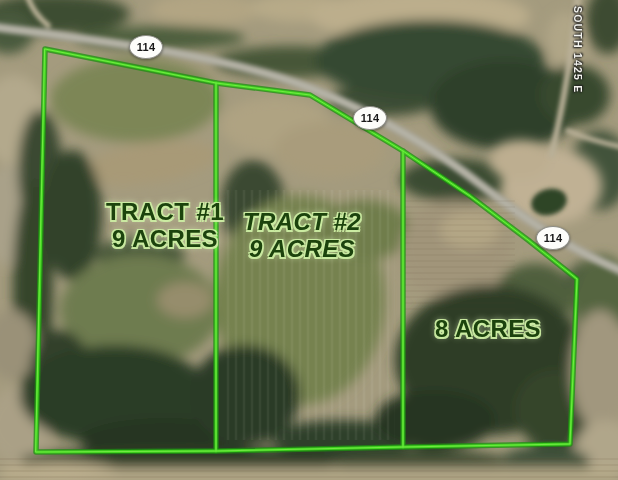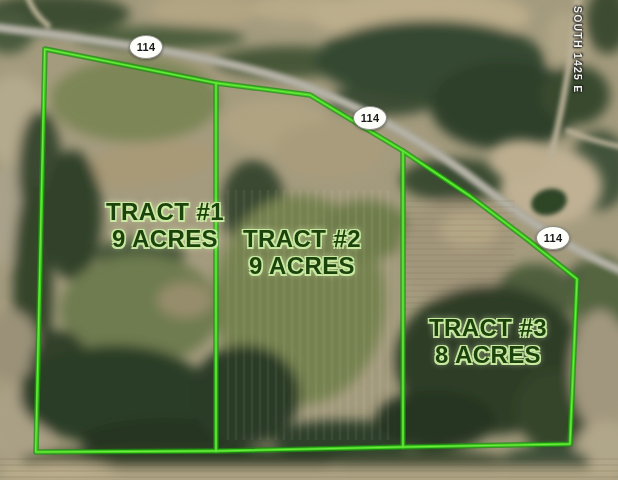--- a/index.html
+++ b/index.html
@@ -158,26 +158,25 @@
         <path d="M216,83 L216,451"></path>
         <path d="M403,151 L403,447"></path>
       </g>
     </g>
   </svg>
 
   <div class="map-label" style="left:45px; top:199px; width:180px;margin-left:30px;">
     <div class="name">TRACT #1</div>
     <div class="acres">9 ACRES</div>
   </div>
-  <div class="map-label" style="left:212px; top:226px; width:180px;">
+  <div class="map-label" style="left:212px; top:209px; width:180px;font-style:italic;">
     <div class="name">TRACT #2</div>
     <div class="acres">9 ACRES</div>
   </div>
   <div class="map-label" style="left:398px; top:315px; width:180px;">
-    <div class="name">TRACT #3</div>
     <div class="acres">8 ACRES</div>
   </div>
 
   <div class="route-badge" style="left:129px; top:35px;">114</div>
   <div class="route-badge" style="left:353px; top:106px;">114</div>
   <div class="route-badge" style="left:536px; top:226px;">114</div>
 
   <div class="road-name">SOUTH 1425 E</div>
 
 </div>

